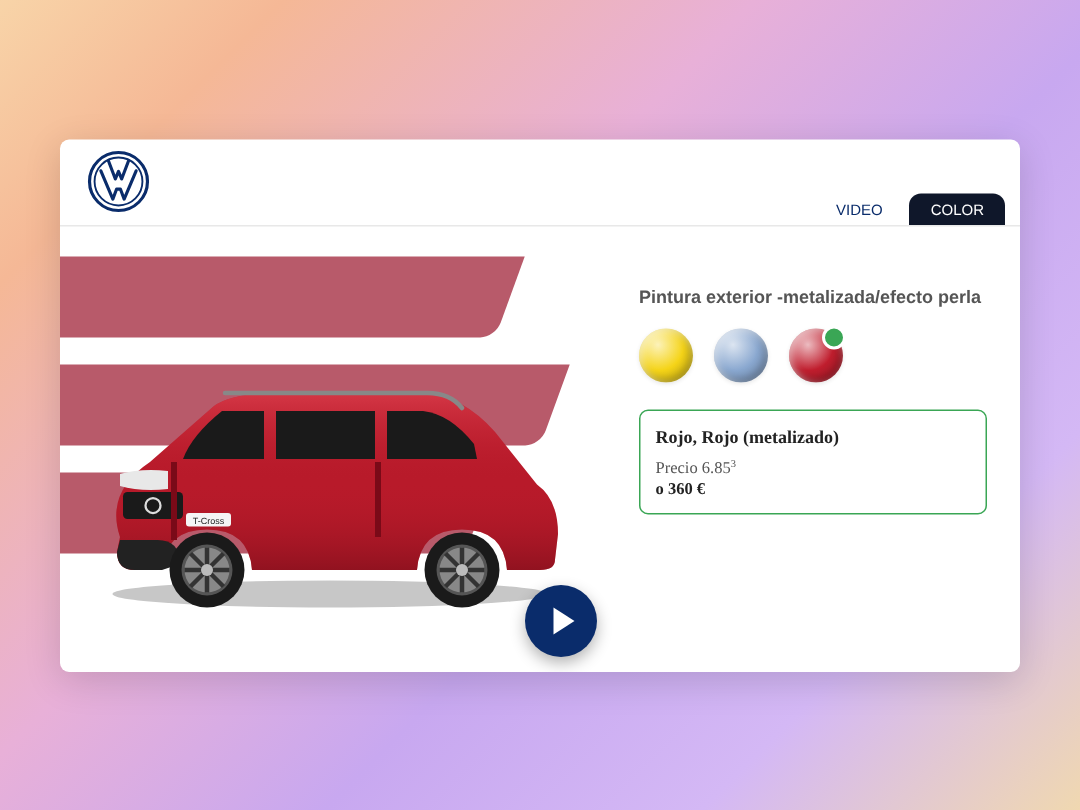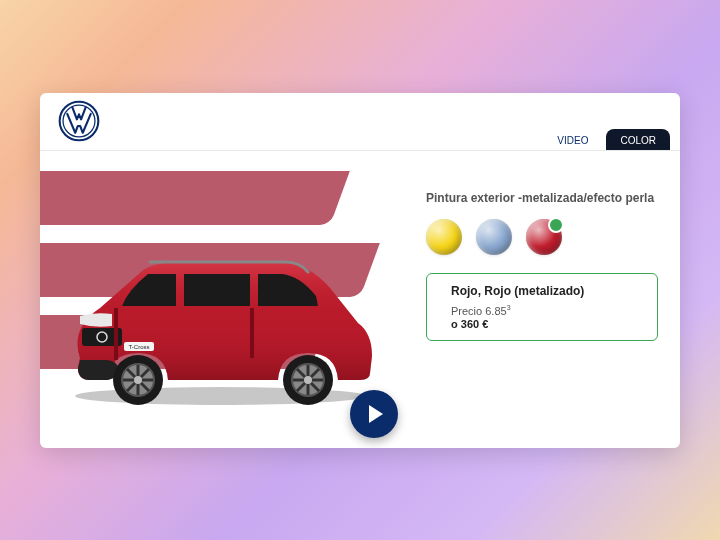--- a/index.html
+++ b/index.html
@@ -138,22 +138,23 @@
     right: -2px;
     width: 12px;
     height: 12px;
     background: #3aa655;
     border-radius: 50%;
     border: 2px solid #fff;
   }
   .detail-box {
     border: 1.5px solid #3aa655;
     border-radius: 6px;
-    padding: 10px 24px;
+    padding: 10px 10px;
     margin-bottom: 22px;
+    font-family: Liberation Serif, serif;
   }
   .detail-title {
     font-size: 12px;
     font-weight: 700;
     color: #222;
     margin-bottom: 6px;
   }
   .detail-price {
     font-size: 11px;
     color: #555;

